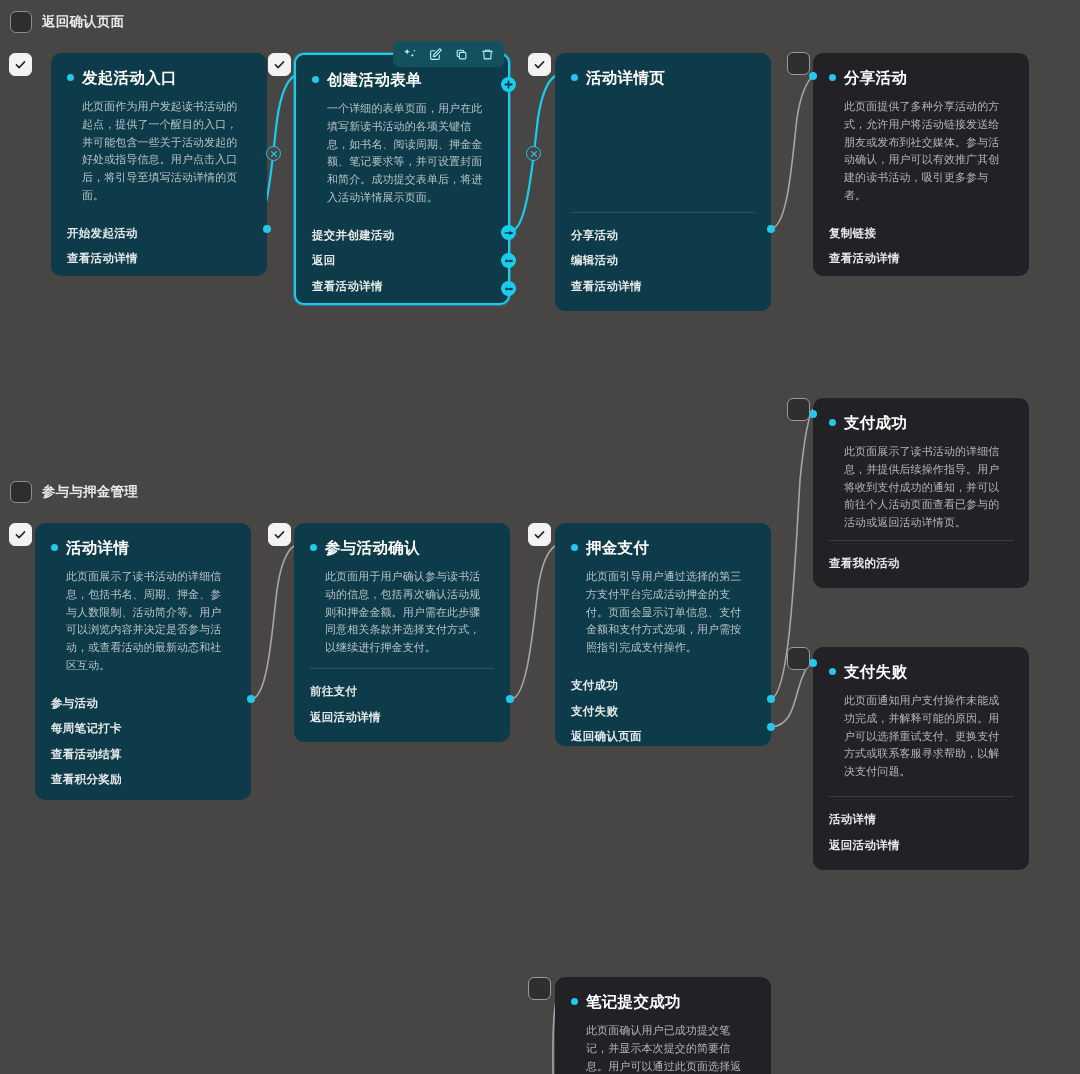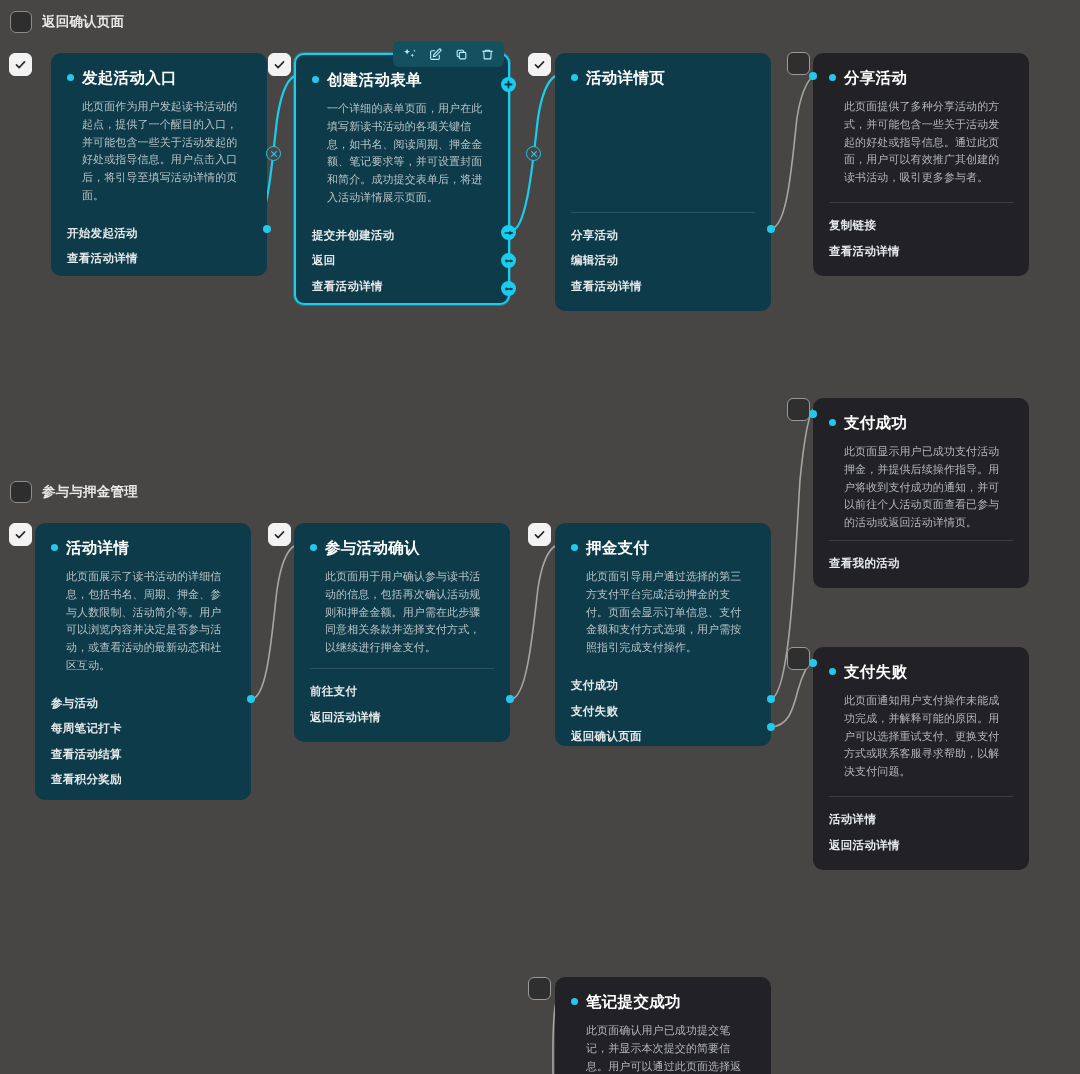--- a/index.html
+++ b/index.html
@@ -386,39 +386,39 @@
     <div class="dot-port" style="right:-4px; top:172px;"></div>
   </div>
 
   <div class="node dark" style="left:813px; top:53px; width:216px; height:223px;">
     <div class="node-inner">
       <div class="node-body">
         <div class="node-title-row">
           <span class="title-dot"></span>
           <span class="node-title">分享活动</span>
         </div>
-        <div class="node-desc">此页面提供了多种分享活动的方式，并可能包含一些关于活动发起的好处或指导信息。通过此页面，用户可以有效推广其创建的读书活动，吸引更多参与者。</div>
+        <div class="node-desc">此页面提供了多种分享活动的方式，允许用户将活动链接发送给朋友或发布到社交媒体。参与活动确认，用户可以有效推广其创建的读书活动，吸引更多参与者。</div>
       </div>
       <div class="node-sep"></div>
       <div class="node-actions">
         <div class="action">复制链接</div>
         <div class="action">查看活动详情</div>
       </div>
     </div>
     <div class="dot-port" style="left:-4px; top:19px;"></div>
   </div>
 
   <div class="node dark" style="left:813px; top:398px; width:216px; height:190px;">
     <div class="node-inner">
       <div class="node-body">
         <div class="node-title-row">
           <span class="title-dot"></span>
           <span class="node-title">支付成功</span>
         </div>
-        <div class="node-desc">此页面显示用户已成功支付活动押金，并提供后续操作指导。用户将收到支付成功的通知，并可以前往个人活动页面查看已参与的活动或返回活动详情页。</div>
+        <div class="node-desc">此页面展示了读书活动的详细信息，并提供后续操作指导。用户将收到支付成功的通知，并可以前往个人活动页面查看已参与的活动或返回活动详情页。</div>
       </div>
       <div class="node-sep"></div>
       <div class="node-actions">
         <div class="action">查看我的活动</div>
       </div>
     </div>
     <div class="dot-port" style="left:-4px; top:12px;"></div>
   </div>
 
   <div class="node teal" style="left:35px; top:523px; width:216px; height:277px;">

